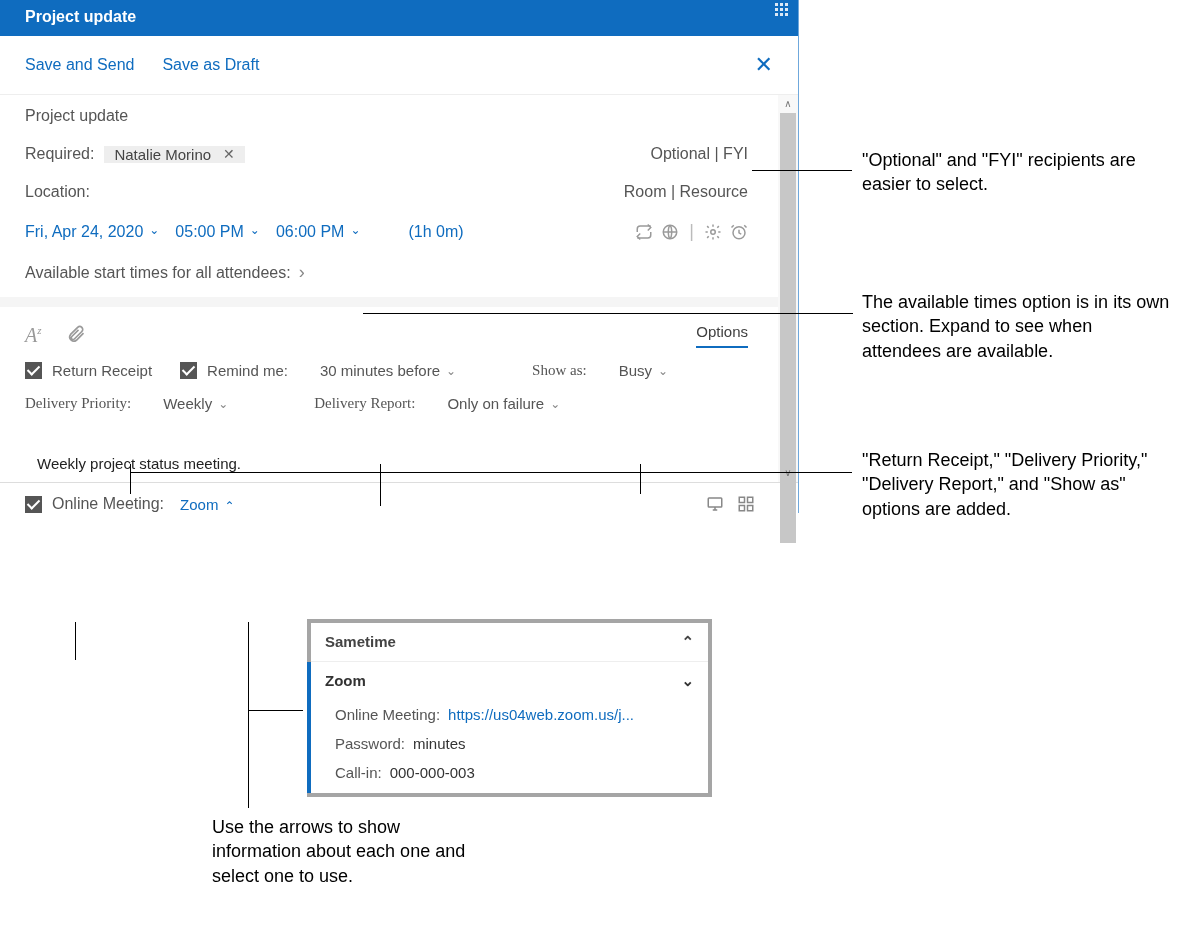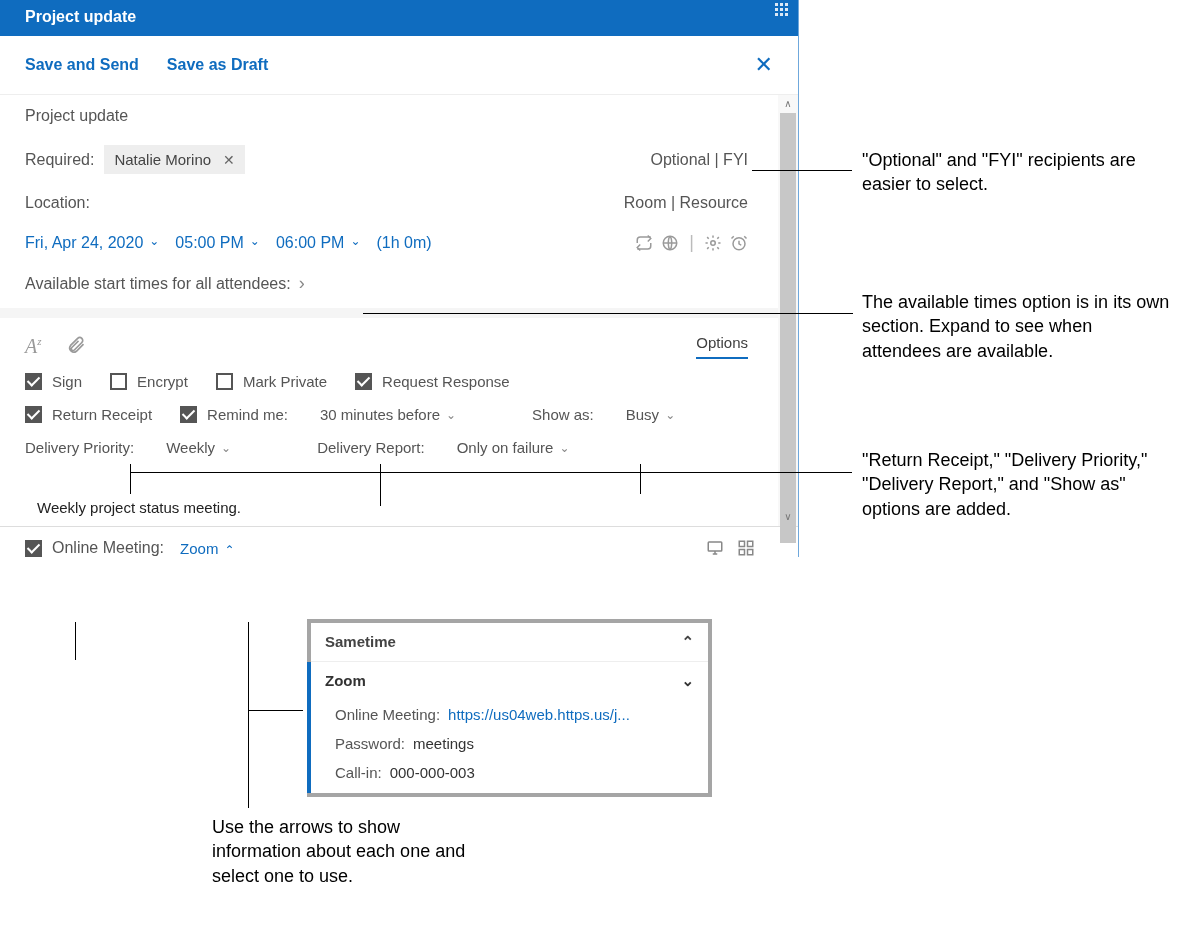--- a/index.html
+++ b/index.html
@@ -44,21 +44,21 @@
 
   .actionbar {
     display: flex;
     align-items: center;
     justify-content: space-between;
     padding: 18px 25px 18px 25px;
     border-bottom: 1px solid #eee;
   }
   .actionbar .left { display: flex; gap: 28px; }
   .actionbar a {
-    color: #0f6cbf; font-weight: 700; font-size: 16px;
+    color: #0f6cbf; font-weight: 400; font-size: 16px;
     text-decoration: none;
   }
   .close-x {
     color: #0f6cbf; font-size: 22px; line-height: 1;
   }
 
   .scrollpane {
     position: relative;
     max-height: 550px;
     border-bottom: 1px solid #ddd;
@@ -81,30 +81,30 @@
   .scrollbar .thumb {
     position: absolute; left: 2px; top: 18px;
     width: 16px; height: 430px; background: #c7c7c7;
   }
   .content { padding: 0 30px 0 25px; margin-right: 20px; }
 
   .row { display: flex; align-items: center; padding: 10px 0; }
   .subject { color: #555; font-size: 16px; padding-top: 12px; }
   .label { color: #555; font-size: 16px; margin-right: 10px; }
   .chip {
-    background: #eee; padding: 6px 10px; display: inline-flex;
+    background: #eee; padding: 0 10px; display: inline-flex;
     align-items: center; color: #444;
   }
   .chip .x { margin-left: 12px; color: #666; font-size: 14px; }
   .spacer { flex: 1; }
   .rightlinks { color: #555; font-size: 16px; }
 
   .dt { color: #0f6cbf; font-size: 16px; display: inline-flex; align-items: flex-start; margin-right: 16px; }
   .caret { font-size: 12px; margin-left: 6px; color: inherit; }
-  .duration { color: #0f6cbf; }
+  .duration { color: #0f6cbf; margin-left: 32px; }
   .dt-icons { color: #9a9a9a; display: flex; gap: 8px; font-size: 18px; align-items: center; }
   .dt-icons .sep { color: #bbb; margin: 0 2px; }
 
   .hr { height: 10px; background: #f5f5f5; margin: 4px -30px 4px -25px; }
 
   .toolbar { display: flex; align-items: center; padding: 12px 0 6px; justify-content: space-between; }
   .toolbar .left { display: flex; gap: 24px; color: #9a9a9a; font-size: 20px; }
   .options-tab { color: #404040; font-size: 15px; border-bottom: 2px solid #0f6cbf; padding-bottom: 6px; }
 
   .opts { display: flex; flex-wrap: wrap; gap: 14px 28px; align-items: center; padding: 8px 0; color: #555; font-size: 15px;}
@@ -113,21 +113,21 @@
   .cb.checked { background: #555; }
   .cb.checked::after {
     content: "";
     position: absolute;
     left: 3px; top: -1px;
     width: 5px; height: 10px;
     border: solid #fff;
     border-width: 0 2px 2px 0;
     transform: rotate(45deg);
   }
-  .ddlabel { color: #555; }
+  .ddlabel { color: #555; font-family: Liberation Serif, serif; }
   .ddval { margin-left: 4px; color: #555; display: inline-flex; align-items: center; }
   .ddval .caret { color: #888; }
 
   .body-text {
     padding: 14px 0 10px 12px;
     font-size: 15px; color: #222;
     border-top: 1px solid rgba(0,0,0,0); 
   }
 
   
@@ -272,38 +272,20 @@
             <span class="iconbtn" style="font-family: 'Times New Roman', serif; font-style: italic;">A<sub style="font-size:11px;">z</sub></span>
             <span class="iconbtn">
               <svg width="20" height="20" viewBox="0 0 24 24" fill="none" stroke="#9a9a9a" stroke-width="2">
                   <path d="M21 11l-8.5 8.5a5 5 0 01-7-7L14 4a3.5 3.5 0 015 5l-9 9a2 2 0 01-3-3l8-8"></path>
                 </svg>
             </span>
           </div>
           <span class="options-tab">Options</span>
         </div>
 
-        <div class="opts">
-          <span class="cbwrap">
-              <span class="cb checked"></span>
-              <span>Sign</span>
-            </span>
-          <span class="cbwrap">
-              <span class="cb"></span>
-              <span>Encrypt</span>
-            </span>
-          <span class="cbwrap">
-              <span class="cb"></span>
-              <span>Mark Private</span>
-            </span>
-          <span class="cbwrap">
-              <span class="cb checked"></span>
-              <span>Request Response</span>
-            </span>
-        </div>
 
         <div class="opts">
           <span class="cbwrap">
               <span class="cb checked"></span>
               <span>Return Receipt</span>
             </span>
           <span class="cbwrap">
               <span class="cb checked"></span>
               <span>Remind me:</span>
             </span>
@@ -379,25 +361,25 @@
       <span>Sametime</span>
       <span>⌃</span>
     </div>
     <div class="mp-body">
       <div class="mp-zoom-head">
         <span>Zoom</span>
         <span>⌄</span>
       </div>
       <div class="mp-field">
         <span>Online Meeting:</span>
-        <span class="link">https://us04web.https.us/j...</span>
+        <span class="link">https://us04web.zoom.us/j...</span>
       </div>
       <div class="mp-field">
         <span>Password:</span>
-        <span class="v">meetings</span>
+        <span class="v">minutes</span>
       </div>
       <div class="mp-field" style="padding-bottom:12px;">
         <span>Call-in:</span>
         <span class="v">000-000-003</span>
       </div>
     </div>
   </div>
 
   <div class="callout-line" style="left:752px; top:170px; width:100px;"></div>
   <div class="annot" style="left:862px; top:148px; width:310px;">"Optional" and "FYI" recipients are easier to select.</div>

